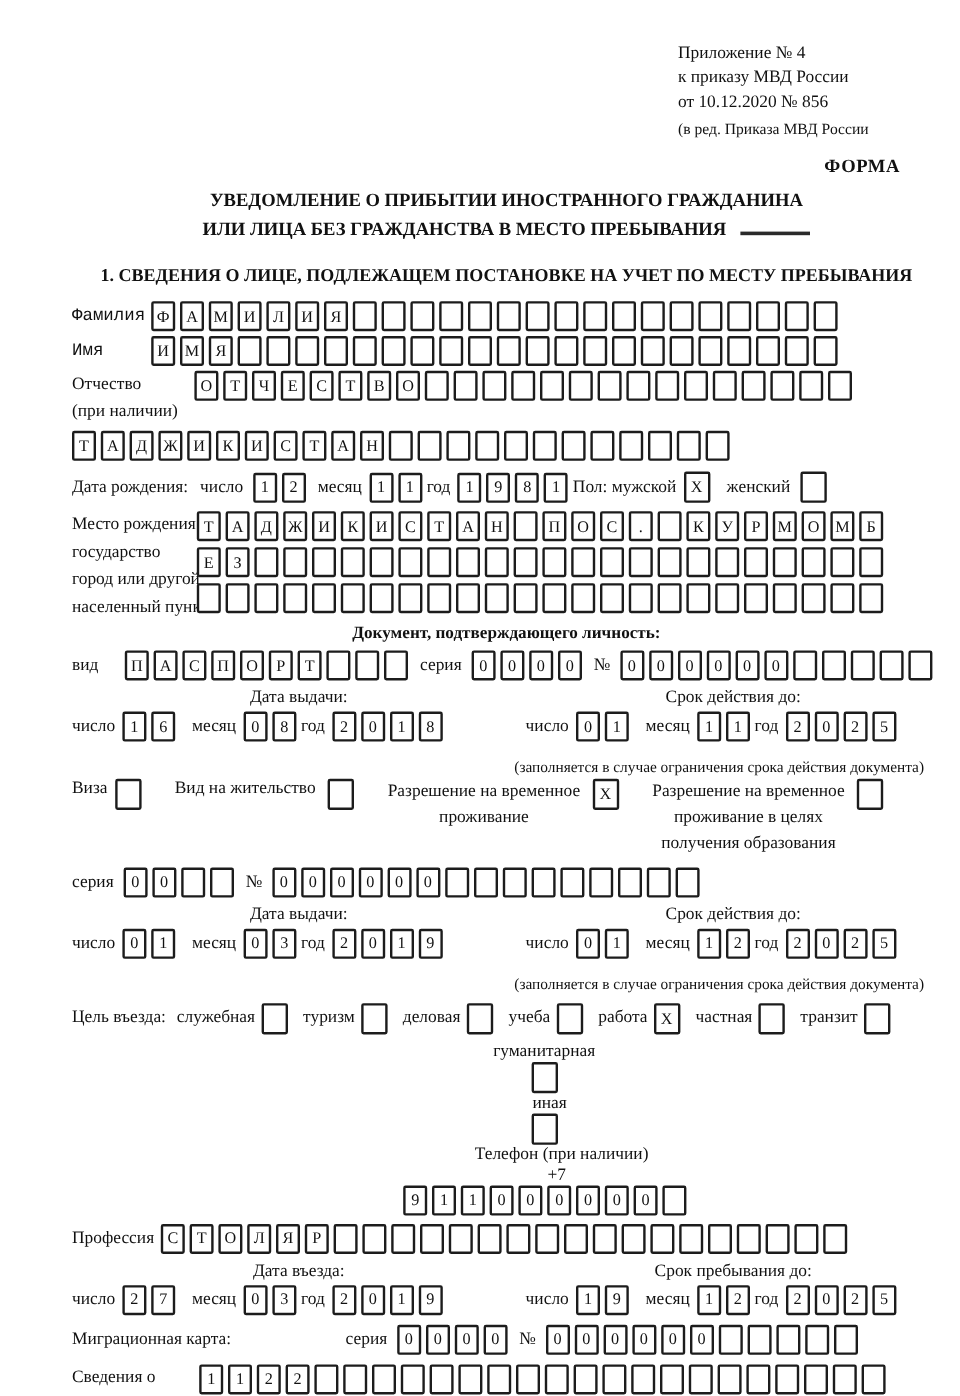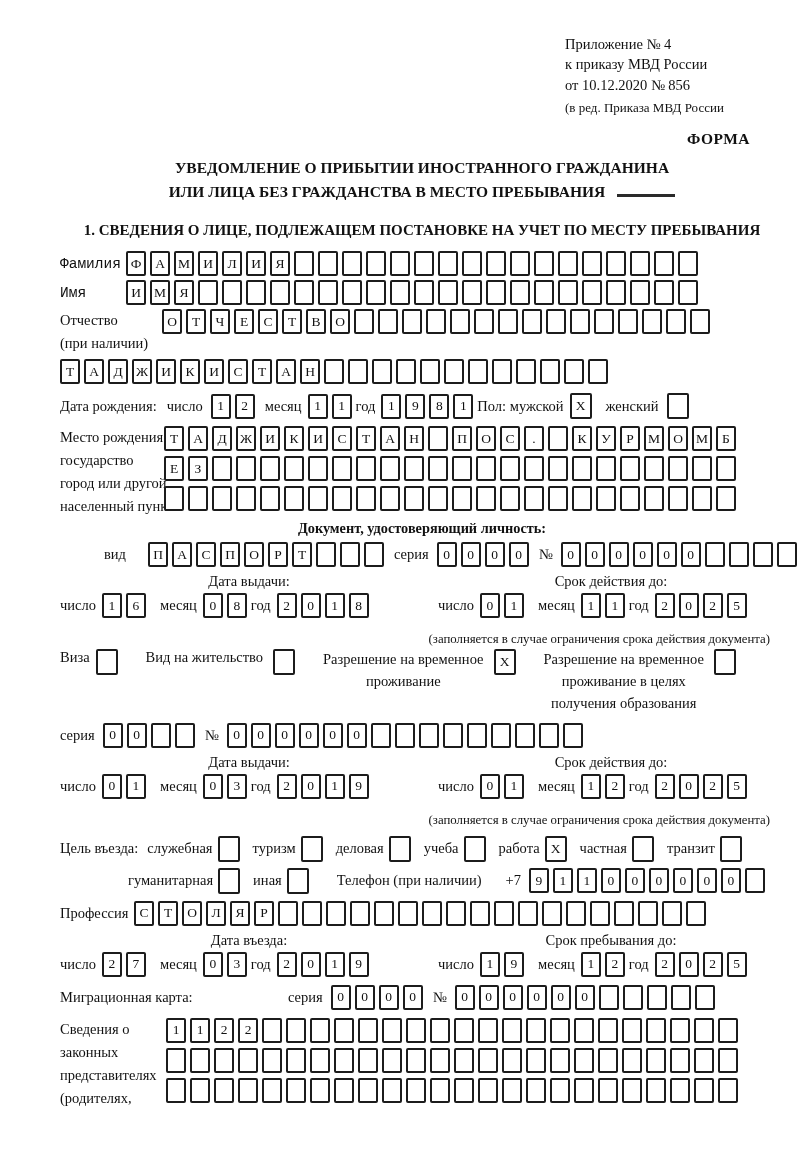--- a/index.html
+++ b/index.html
@@ -314,23 +314,23 @@
           <div class="cell"></div>
           <div class="cell"></div>
           <div class="cell"></div>
           <div class="cell"></div>
           <div class="cell"></div>
           <div class="cell"></div>
         </div>
     </div>
   </div>
 
-  <div class="sec" style="margin-top:2px; font-size:14.3px;">Документ, удостоверяющий личность:</div>
-
-  <div class="row" style="margin-top:5px;margin-left:44px;">
+  <div class="sec" style="margin-top:2px; font-size:14.3px;">Документ, подтверждающего личность:</div>
+
+  <div class="row" style="margin-top:5px;">
     <span class="lbl w-vid">вид</span>
     <div class="cells">
         <div class="cell">П</div>
         <div class="cell">А</div>
         <div class="cell">С</div>
         <div class="cell">П</div>
         <div class="cell">О</div>
         <div class="cell">Р</div>
         <div class="cell">Т</div>
         <div class="cell"></div>
@@ -522,21 +522,21 @@
     <span class="plbl">учеба</span>
     <div class="cell checkbox"></div>
     <span class="plbl">работа</span>
     <div class="cell checkbox">X</div>
     <span class="plbl">частная</span>
     <div class="cell checkbox"></div>
     <span class="plbl">транзит</span>
     <div class="cell checkbox"></div>
   </div>
 
-  <div class="row prow" style="padding-left:68px; margin-top:6px;">
+  <div class="row prow" style="padding-left:68px; margin-top:6px;flex-direction:column;">
     <span class="plbl" style="margin-left:0;">гуманитарная</span>
     <div class="cell checkbox"></div>
     <span class="plbl">иная</span>
     <div class="cell checkbox"></div>
     <span class="lbl ml24">Телефон (при наличии)</span>
     <span class="lbl ml24 mr8">+7</span>
     <div class="cells">
         <div class="cell">9</div>
         <div class="cell">1</div>
         <div class="cell">1</div>

